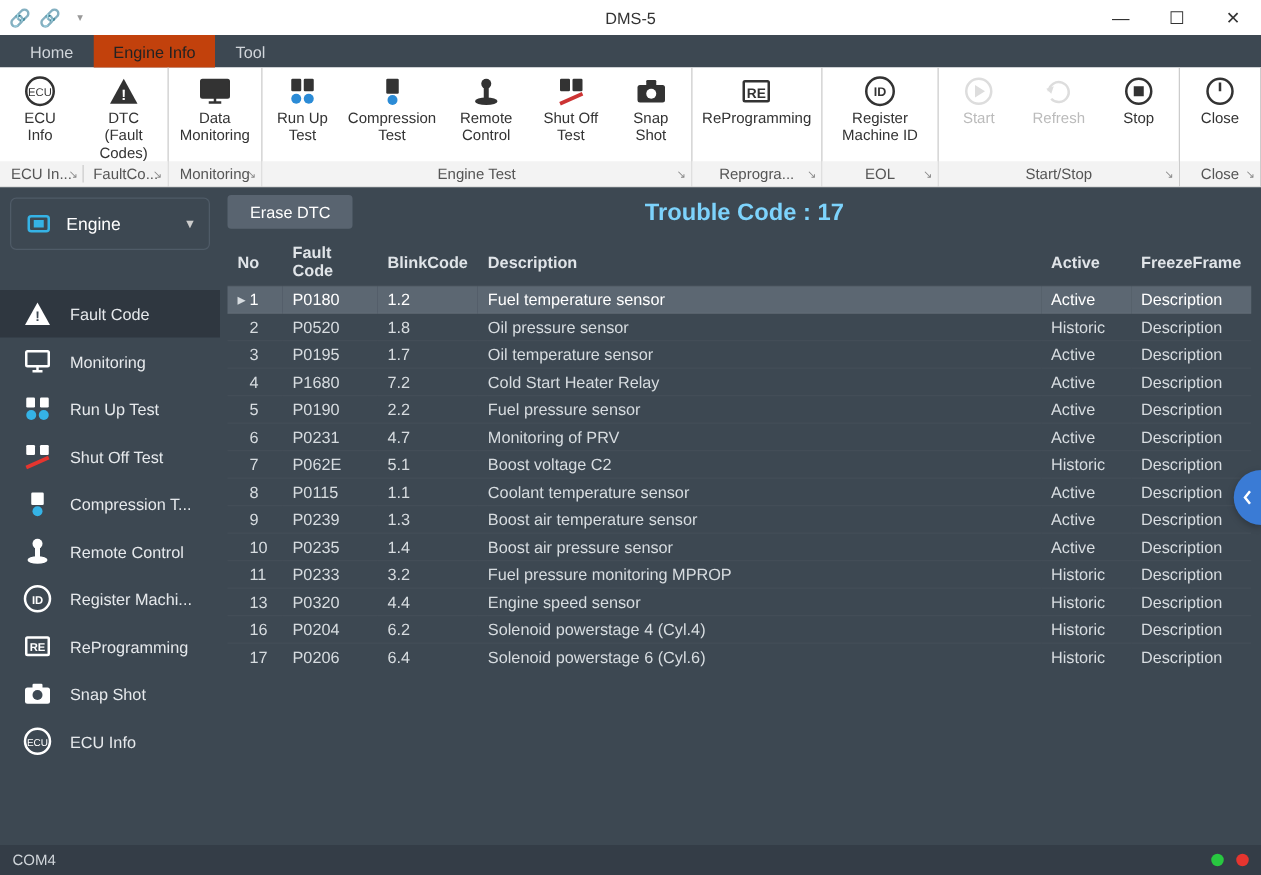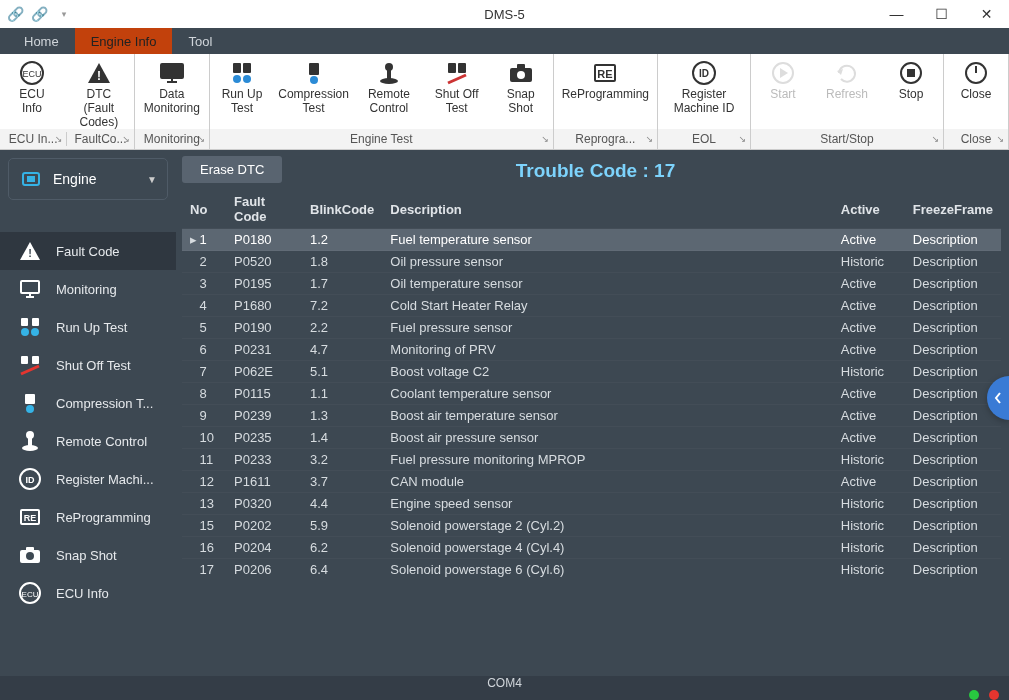--- a/index.html
+++ b/index.html
@@ -58,21 +58,21 @@
 .col-blink { width: 76px; }
 .col-desc { }
 .col-active { width: 72px; }
 .col-freeze { width: 90px; }
 .row-marker { display:inline-block; width:6px; color:#d7dce0; }
 
 
 .side-tab { position: absolute; right: 0; top: 376px; width: 22px; height: 44px; background: #3a7bd5; border-radius: 22px 0 0 22px; display: flex; align-items: center; justify-content: center; color: #fff; box-shadow: 0 2px 6px rgba(0,0,0,0.25); }
 
 
-.statusbar { height: 24px; background: #343d47; color: #d0d5da; font-size: 12px; display: flex; align-items: center; padding: 0 10px; flex-direction: column; }
+.statusbar { height: 24px; background: #343d47; color: #d0d5da; font-size: 12px; display: flex; align-items: center; padding: 0 10px; }
 .statusbar .dots { margin-left: auto; display: flex; gap: 10px; align-items: center; }
 .dot { width: 10px; height: 10px; border-radius: 50%; }
 .dot.green { background: #28c840; }
 .dot.red { background: #e5352f; }
 
 svg { display: block; }
 </style>
 </head>
 <body>
 
@@ -512,40 +512,24 @@
             </tr>
             <tr>
               <td class="col-no"><span class="row-marker"></span> 11</td>
               <td class="col-fault">P0233</td>
               <td class="col-blink">3.2</td>
               <td class="col-desc">Fuel pressure monitoring MPROP</td>
               <td class="col-active">Historic</td>
               <td class="col-freeze">Description</td>
             </tr>
             <tr>
-              <td class="col-no"><span class="row-marker"></span> 12</td>
-              <td class="col-fault">P1611</td>
-              <td class="col-blink">3.7</td>
-              <td class="col-desc">CAN module</td>
-              <td class="col-active">Active</td>
-              <td class="col-freeze">Description</td>
-            </tr>
-            <tr>
               <td class="col-no"><span class="row-marker"></span> 13</td>
               <td class="col-fault">P0320</td>
               <td class="col-blink">4.4</td>
               <td class="col-desc">Engine speed sensor</td>
-              <td class="col-active">Historic</td>
-              <td class="col-freeze">Description</td>
-            </tr>
-            <tr>
-              <td class="col-no"><span class="row-marker"></span> 15</td>
-              <td class="col-fault">P0202</td>
-              <td class="col-blink">5.9</td>
-              <td class="col-desc">Solenoid powerstage 2 (Cyl.2)</td>
               <td class="col-active">Historic</td>
               <td class="col-freeze">Description</td>
             </tr>
             <tr>
               <td class="col-no"><span class="row-marker"></span> 16</td>
               <td class="col-fault">P0204</td>
               <td class="col-blink">6.2</td>
               <td class="col-desc">Solenoid powerstage 4 (Cyl.4)</td>
               <td class="col-active">Historic</td>
               <td class="col-freeze">Description</td>

